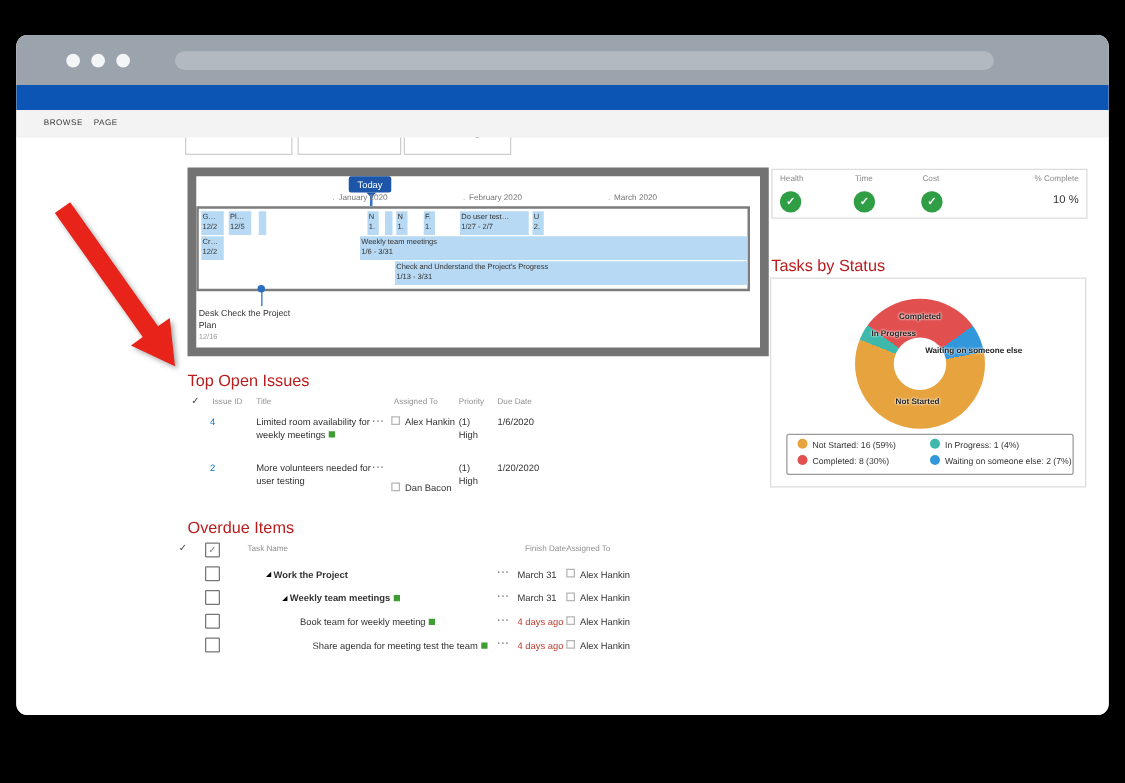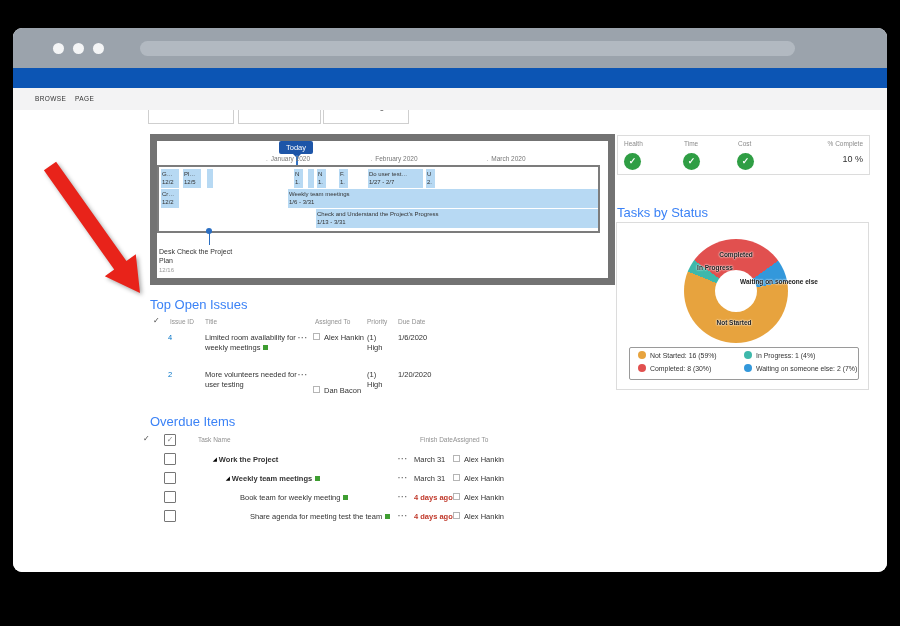--- a/index.html
+++ b/index.html
@@ -33,41 +33,41 @@
   #mstone-stem{left:52px;top:92px;width:1px;height:12px;background:#2a6ec2;}
   #mstone-text{left:2px;top:106px;width:86px;font-size:7px;color:#333;line-height:9px;}
   #mstone-date{left:2px;top:126px;font-size:6px;color:#999;}
 
   
   #healthbox{left:604px;top:25px;width:251px;height:38px;border:1px solid #dcdcdc;}
   .klabel{top:4px;font-size:6.5px;color:#8a8a8a;}
   .okcirc{top:17px;width:17px;height:17px;border-radius:50%;background:#2f9e44;color:#fff;font-size:9px;
     text-align:center;line-height:17px;font-weight:bold;}
   #pctval{top:18px;right:6px;font-size:9px;color:#333;}
-  .wp-title{font-size:13px;font-weight:300;color:#3b82f6;}
+  .wp-title{font-size:13px;font-weight:300;color:#b91c1c;}
   #donutpanel{left:603px;top:112px;width:251px;height:166px;border:1px solid #dcdcdc;}
   #donut{left:67px;top:16px;width:104px;height:104px;border-radius:50%;}
   #donuthole{left:98px;top:47px;width:42px;height:42px;border-radius:50%;background:#fff;}
   .slice-lbl{font-size:6.5px;color:#222;font-weight:bold;white-space:nowrap;transform:translate(-50%,-50%);
     text-shadow:0 0 2px #fff,0 0 2px #fff;}
   #legendbox{left:12px;top:124px;width:228px;height:31px;border:1px solid #9a9a9a;border-radius:2px;}
   .lgdot{width:8px;height:8px;border-radius:50%;display:inline-block;margin-right:4px;vertical-align:-1px;}
   .lgitem{font-size:6.9px;color:#333;white-space:nowrap;}
 
   
   .thead{font-size:6.5px;color:#919191;white-space:nowrap;}
   .cell{font-size:7.5px;color:#333;white-space:nowrap;}
   .link{color:#0072c6;}
   .dots{font-size:7px;font-weight:bold;color:#555;letter-spacing:1px;}
   .gsq{display:inline-block;width:5px;height:5px;background:#3f9e32;margin-left:3px;}
   .presq{display:inline-block;width:5px;height:5px;border:1px solid #b5b5b5;margin-right:4px;vertical-align:0px;}
   .cbox{width:10px;height:10px;border:1px solid #767676;border-radius:1px;background:#fff;}
   .cbox span{display:block;font-size:8px;line-height:10px;color:#888;text-align:center;}
   .selcheck{font-size:8px;color:#444;}
-  .overdue-red{color:#c0392b;font-weight:bold;}
+  .overdue-red{color:#c0392b;font-weight:normal;}
   .expand{font-size:5px;color:#000;vertical-align:1px;margin-right:2px;}
   .boldname{font-weight:bold;}
   #arrow{filter:drop-shadow(2px 2px 2px rgba(0,0,0,0.35));z-index:5;}
 </style>
 </head>
 <body>
 
 <div class="abs" id="window">
 
   <div class="abs" id="chrome">

